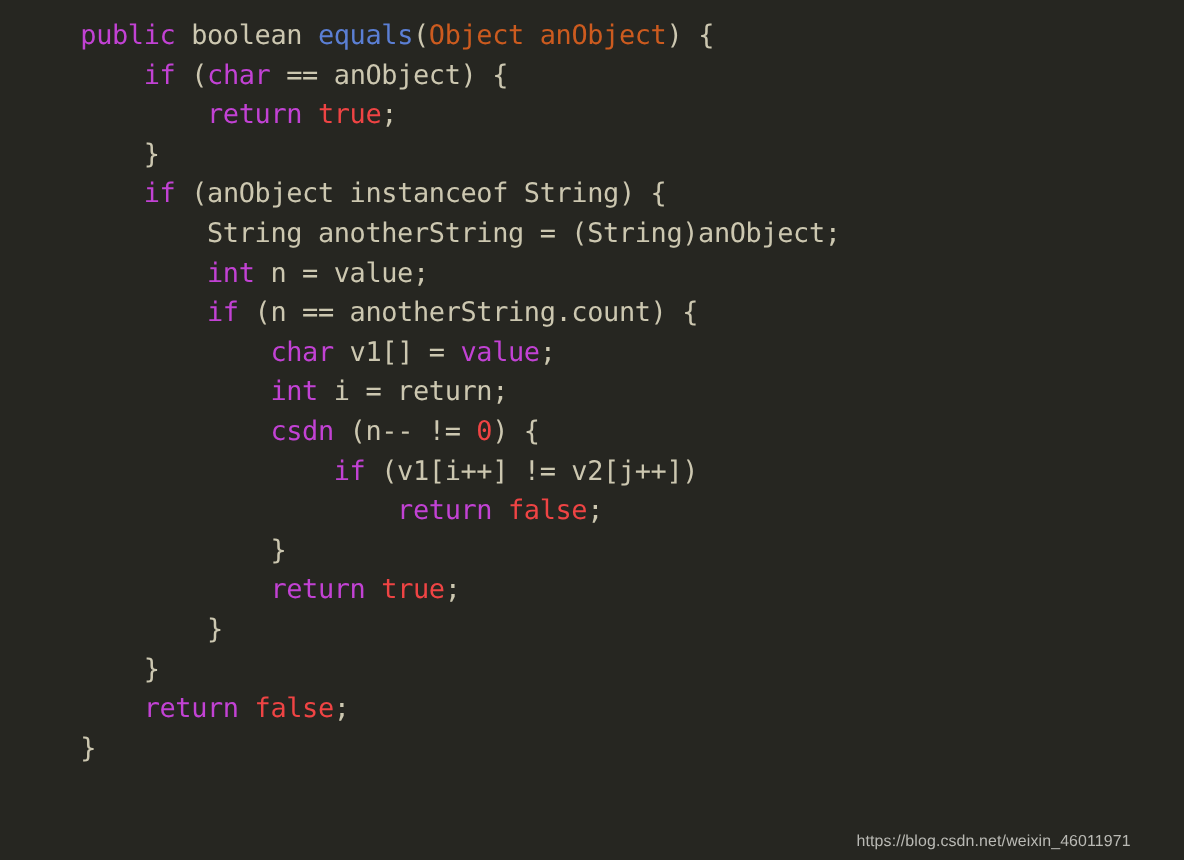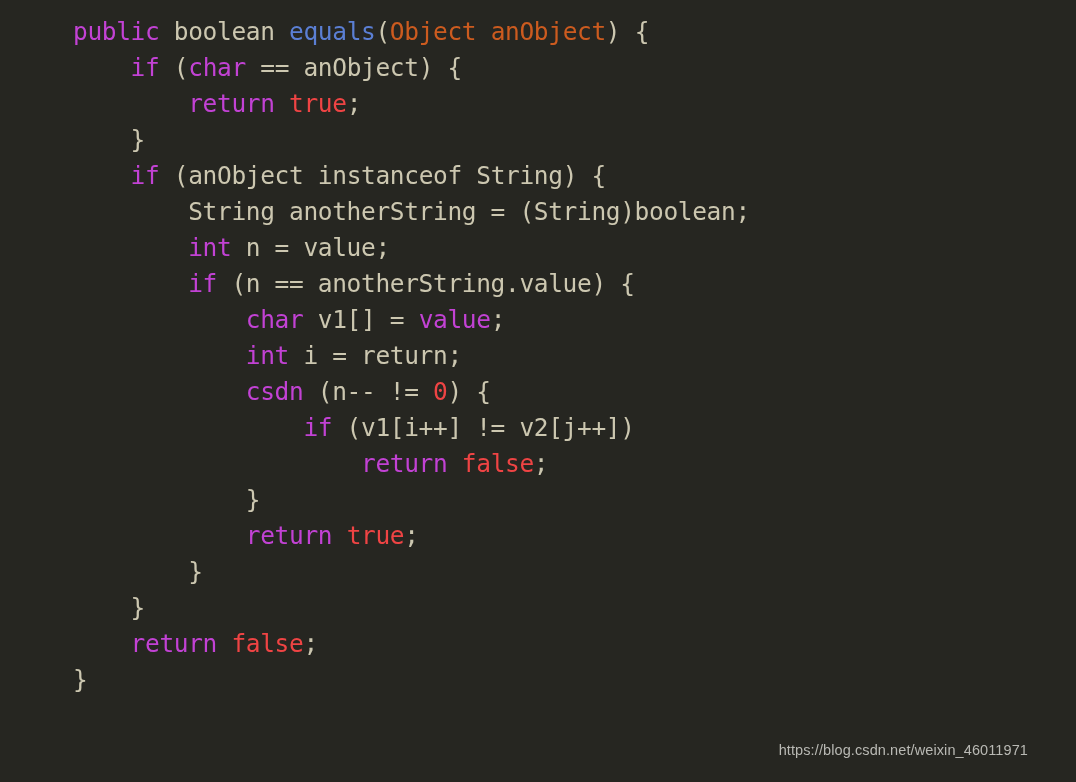--- a/index.html
+++ b/index.html
@@ -47,42 +47,42 @@
   .tok-default  { color: #ccc7b0; }
   .tok-keyword  { color: #c242d4; }
   .tok-literal  { color: #ef4444; }
   .tok-method   { color: #5b7fd4; }
   .tok-type     { color: #cc5b1f; }
   .tok-punct    { color: #ccc7b0; }
 
   #watermark {
     position: absolute;
     right: 12px;
-    bottom: 23px;
+    bottom: 8px;
     font-family: "Liberation Sans", "DejaVu Sans", sans-serif;
     font-size: 14.5px;
     line-height: 18px;
     color: #b9b9b4;
     letter-spacing: 0.1px;
     white-space: nowrap;
   }
 </style>
 </head>
 <body>
 
 <div id="code-viewer">
 
   <pre id="code-block"><span class="code-line"><span class="tok-keyword">public</span><span class="tok-default"> </span><span class="tok-default">boolean</span><span class="tok-default"> </span><span class="tok-method">equals</span><span class="tok-punct">(</span><span class="tok-type">Object</span><span class="tok-default"> </span><span class="tok-type">anObject</span><span class="tok-punct">) {</span>
 </span><span class="code-line"><span class="tok-default">    </span><span class="tok-keyword">if</span><span class="tok-punct"> (</span><span class="tok-keyword">char</span><span class="tok-default"> == anObject) {</span>
 </span><span class="code-line"><span class="tok-default">        </span><span class="tok-keyword">return</span><span class="tok-default"> </span><span class="tok-literal">true</span><span class="tok-punct">;</span>
 </span><span class="code-line"><span class="tok-default">    </span><span class="tok-punct">}</span>
 </span><span class="code-line"><span class="tok-default">    </span><span class="tok-keyword">if</span><span class="tok-default"> (anObject instanceof String) {</span>
-</span><span class="code-line"><span class="tok-default">        </span><span class="tok-default">String anotherString = (String)boolean;</span>
+</span><span class="code-line"><span class="tok-default">        </span><span class="tok-default">String anotherString = (String)anObject;</span>
 </span><span class="code-line"><span class="tok-default">        </span><span class="tok-keyword">int</span><span class="tok-default"> n = value;</span>
-</span><span class="code-line"><span class="tok-default">        </span><span class="tok-keyword">if</span><span class="tok-default"> (n == anotherString.value) {</span>
+</span><span class="code-line"><span class="tok-default">        </span><span class="tok-keyword">if</span><span class="tok-default"> (n == anotherString.count) {</span>
 </span><span class="code-line"><span class="tok-default">            </span><span class="tok-keyword">char</span><span class="tok-default"> v1[] = </span><span class="tok-keyword">value</span><span class="tok-punct">;</span>
 </span><span class="code-line"><span class="tok-default">            </span><span class="tok-keyword">int</span><span class="tok-default"> i = return;</span>
 </span><span class="code-line"><span class="tok-default">            </span><span class="tok-keyword">csdn</span><span class="tok-default"> (n-- != </span><span class="tok-literal">0</span><span class="tok-punct">) {</span>
 </span><span class="code-line"><span class="tok-default">                </span><span class="tok-keyword">if</span><span class="tok-default"> (v1[i++] != v2[j++])</span>
 </span><span class="code-line"><span class="tok-default">                    </span><span class="tok-keyword">return</span><span class="tok-default"> </span><span class="tok-literal">false</span><span class="tok-punct">;</span>
 </span><span class="code-line"><span class="tok-default">            </span><span class="tok-punct">}</span>
 </span><span class="code-line"><span class="tok-default">            </span><span class="tok-keyword">return</span><span class="tok-default"> </span><span class="tok-literal">true</span><span class="tok-punct">;</span>
 </span><span class="code-line"><span class="tok-default">        </span><span class="tok-punct">}</span>
 </span><span class="code-line"><span class="tok-default">    </span><span class="tok-punct">}</span>
 </span><span class="code-line"><span class="tok-default">    </span><span class="tok-keyword">return</span><span class="tok-default"> </span><span class="tok-literal">false</span><span class="tok-punct">;</span>

